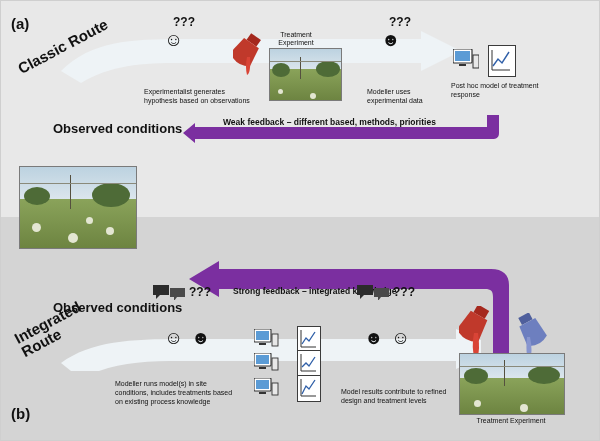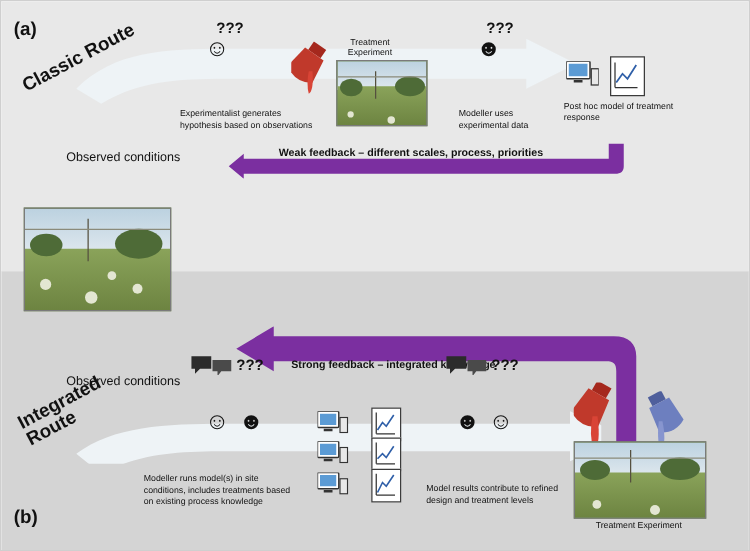--- a/index.html
+++ b/index.html
@@ -10,21 +10,21 @@
   .band-bottom{position:absolute;left:0;top:216px;width:600px;height:225px;background:#d4d4d4;}
 
   .label-panel{position:absolute;font-size:15px;font-weight:bold;color:#111;}
   #panel-a{left:10px;top:14px;}
   #panel-b{left:10px;top:404px;}
 
   .route-label{position:absolute;font-size:15px;font-weight:bold;color:#111;white-space:nowrap;}
   #classic-route{left:18px;top:60px;transform:rotate(-28deg);transform-origin:left center;}
   #integrated-route{left:18px;top:330px;transform:rotate(-28deg);transform-origin:left center;width:90px;white-space:normal;line-height:15px;}
 
-  .obs-label{position:absolute;font-size:10px;font-weight:normal;color:#111;}
+  .obs-label{position:absolute;font-size:13px;font-weight:bold;color:#111;}
   #obs-top{left:52px;top:120px;}
   #obs-bottom{left:52px;top:299px;}
 
   .caption{position:absolute;font-size:7px;color:#111;line-height:9px;}
 
   .photo{position:absolute;border:1px solid #7a7a7a;box-sizing:border-box;overflow:hidden;background:#6f8f4a;}
   .photo .sky{position:absolute;left:0;top:0;width:100%;height:45%;background:linear-gradient(#bcd2e0,#dfe8ee);}
   .photo .field{position:absolute;left:0;bottom:0;width:100%;height:60%;background:linear-gradient(#8aa35a,#6d8441);}
   .photo .tree{position:absolute;background:#4e6b37;border-radius:50%;}
   .photo .pole{position:absolute;width:1px;background:#55503f;}
@@ -110,21 +110,21 @@
     </svg>
   </div>
   <div class="caption" style="left:450px;top:80px;width:100px;">Post hoc model of treatment response</div>
 
   <div class="caption" style="left:143px;top:86px;width:115px;">Experimentalist generates hypothesis based on observations</div>
   <div class="caption" style="left:366px;top:86px;width:60px;">Modeller uses experimental data</div>
 
   <svg style="position:absolute;left:178px;top:110px;" width="330" height="32">
     <path d="M320,4 L320,22 C320,26 318,28 313,28 L16,28 L16,32 L4,22 L16,12 L16,16 L308,16 L308,4 Z" fill="#7b2fa0"></path>
   </svg>
-  <div class="feedback-text" id="weak-text">Weak feedback – different scales, process, priorities</div>
+  <div class="feedback-text" id="weak-text">Weak feedback – different based, methods, priorities</div>
 
   <div class="photo" style="left:18px;top:165px;width:118px;height:83px;">
     <div class="sky"></div>
     <div class="field"></div>
     <div class="tree" style="left:4px;top:20px;width:26px;height:18px;"></div>
     <div class="tree" style="left:72px;top:16px;width:38px;height:24px;"></div>
     <div class="pole" style="left:50px;top:8px;height:34px;"></div>
     <div class="wire" style="left:0;top:16px;width:118px;"></div>
     <div class="puff" style="left:12px;top:56px;width:9px;height:9px;"></div>
     <div class="puff" style="left:48px;top:66px;width:10px;height:10px;"></div>

